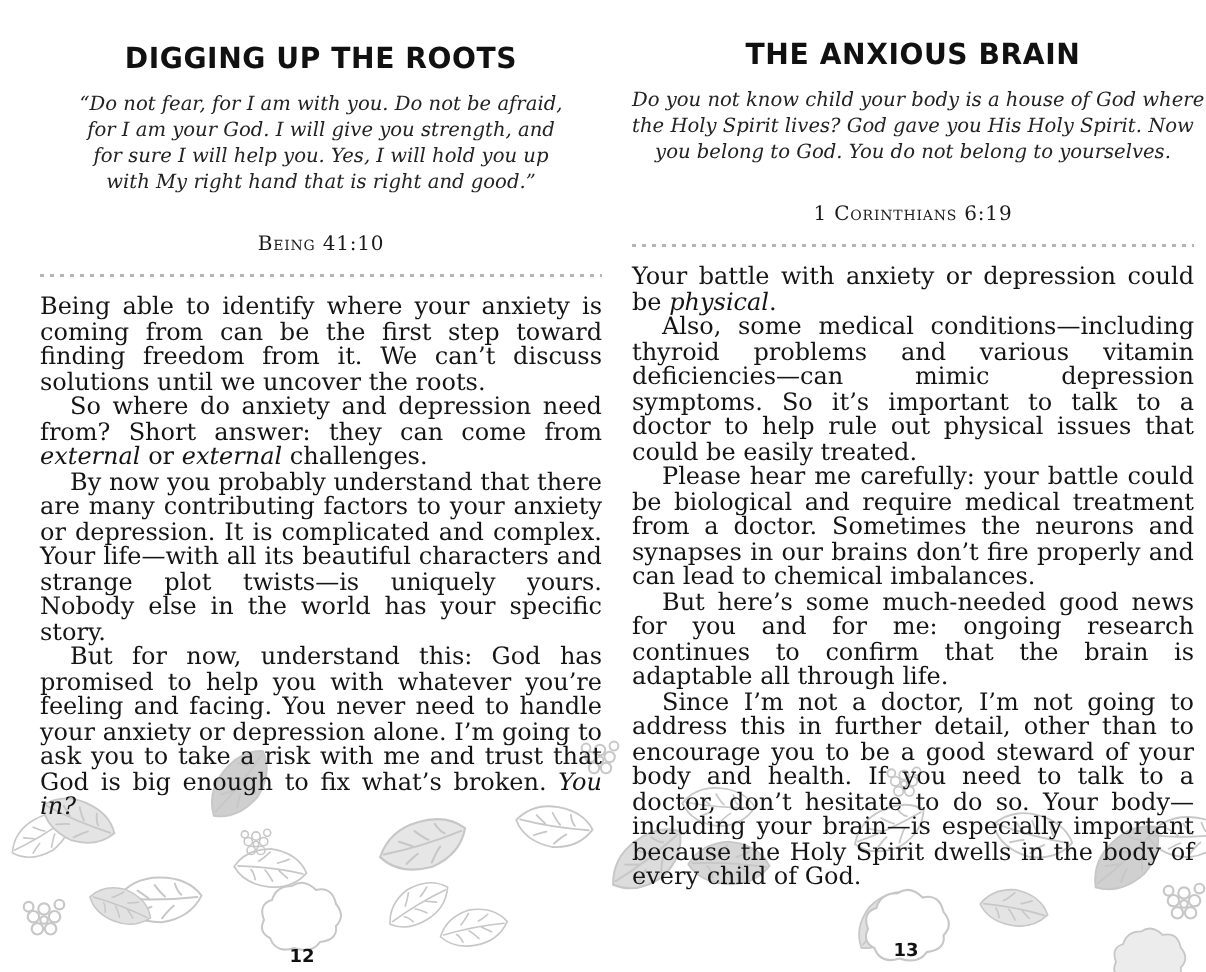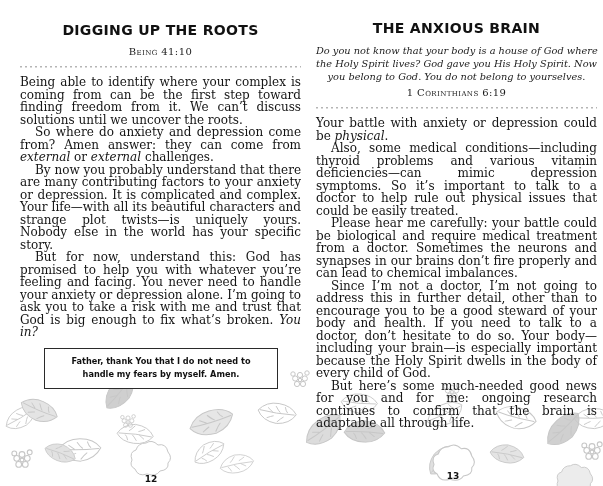--- a/index.html
+++ b/index.html
@@ -20,21 +20,21 @@
     transform:scaleX(.97);transform-origin:50% 50%;
     margin:0 0 8px 0;white-space:nowrap;
   }
   .scripture{
     font-style:italic;font-size:9.8px;line-height:13px;
     text-align:center;color:#222;
   }
   .scripture div{white-space:nowrap;}
   .scripture-ref{
     font-style:normal;font-variant:small-caps;letter-spacing:.4px;
-    font-size:10px;text-align:center;margin-top:4px;color:#1a1a1a;
+    font-size:10px;text-align:center;margin-top:19px;color:#1a1a1a;
   }
   .dotted-divider{
     height:2px;margin:9px 0 8px 0;
     background-image:repeating-linear-gradient(90deg,#b5b5b5 0 2px,transparent 2px 5px);
     background-size:100% 1.5px;background-repeat:no-repeat;background-position:center;
   }
   .body-text{font-size:12px;line-height:12.5px;text-align:justify;color:#141414;}
   .body-text p.para{margin:0;}
   .body-text p.indent{text-indent:15px;}
   .body-text em{font-style:italic;}
@@ -104,48 +104,50 @@
       <use href="#flower" transform="translate(592,88) scale(1.1)"></use>
       <use href="#flower" transform="translate(128,58) scale(0.8)"></use>
       <use href="#ball" transform="translate(132,86)" fill="#ffffff"></use>
       <use href="#ball" transform="translate(434,90) scale(1.05)" fill="#ffffff"></use>
       <use href="#ball" transform="translate(558,108) scale(0.9)" fill="#ececec"></use>
     </g>
   </svg>
 
   <div class="page page-left">
     <div class="page-title">DIGGING UP THE ROOTS</div>
+    <div class="scripture">
+        <div>“Do not fear, for I am with you. Do not be afraid,</div>
+        <div>for I am your God. I will give you strength, and</div>
+        <div>for sure I will help you. Yes, I will hold you up</div>
+        <div>with My right hand that is right and good.”</div>
+      </div>
     <div class="scripture-ref">Being 41:10</div>
     <div class="dotted-divider"></div>
     <div class="body-text">
-        <p class="para"><span>Being able to identify where your complex is coming from can be the first step toward finding freedom from it. We can’t discuss solutions until we uncover the roots.</span></p>
-        <p class="para indent"><span>So where do anxiety and depression come from? Amen answer: they can come from </span><em>external</em><span> or </span><em>external</em><span> challenges.</span></p>
+        <p class="para"><span>Being able to identify where your anxiety is coming from can be the first step toward finding freedom from it. We can’t discuss solutions until we uncover the roots.</span></p>
+        <p class="para indent"><span>So where do anxiety and depression need from? Short answer: they can come from </span><em>external</em><span> or </span><em>external</em><span> challenges.</span></p>
         <p class="para indent"><span>By now you probably understand that there are many contributing factors to your anxiety or depression. It is complicated and complex. Your life—with all its beautiful characters and strange plot twists—is uniquely yours. Nobody else in the world has your specific story.</span></p>
         <p class="para indent"><span>But for now, understand this: God has promised to help you with whatever you’re feeling and facing. You never need to handle your anxiety or depression alone. I’m going to ask you to take a risk with me and trust that God is big enough to fix what’s broken. </span><em>You in?</em></p>
-      </div>
-    <div class="prayer-box">
-        <div>Father, thank You that I do not need to</div>
-        <div>handle my fears by myself. Amen.</div>
       </div>
   </div>
 
   <div class="page page-right">
     <div class="page-title">THE ANXIOUS BRAIN</div>
     <div class="scripture">
-        <div>Do you not know that your body is a house of God where</div>
+        <div>Do you not know child your body is a house of God where</div>
         <div>the Holy Spirit lives? God gave you His Holy Spirit. Now</div>
         <div>you belong to God. You do not belong to yourselves.</div>
       </div>
     <div class="scripture-ref">1 Corinthians 6:19</div>
     <div class="dotted-divider"></div>
     <div class="body-text">
         <p class="para"><span>Your battle with anxiety or depression could be </span><em>physical</em><span>.</span></p>
         <p class="para indent"><span>Also, some medical conditions—including thyroid problems and various vitamin deficiencies—can mimic depression symptoms. So it’s important to talk to a doctor to help rule out physical issues that could be easily treated.</span></p>
         <p class="para indent"><span>Please hear me carefully: your battle could be biological and require medical treatment from a doctor. Sometimes the neurons and synapses in our brains don’t fire properly and can lead to chemical imbalances.</span></p>
+        <p class="para indent"><span>But here’s some much-needed good news for you and for me: ongoing research continues to confirm that the brain is adaptable all through life.</span></p>
         <p class="para indent"><span>Since I’m not a doctor, I’m not going to address this in further detail, other than to encourage you to be a good steward of your body and health. If you need to talk to a doctor, don’t hesitate to do so. Your body—including your brain—is especially important because the Holy Spirit dwells in the body of every child of God.</span></p>
-        <p class="para indent"><span>But here’s some much-needed good news for you and for me: ongoing research continues to confirm that the brain is adaptable all through life.</span></p>
       </div>
   </div>
 
   <div class="pageno pageno-left">12</div>
   <div class="pageno pageno-right">13</div>
 
 </div>
 
 </body></html>

